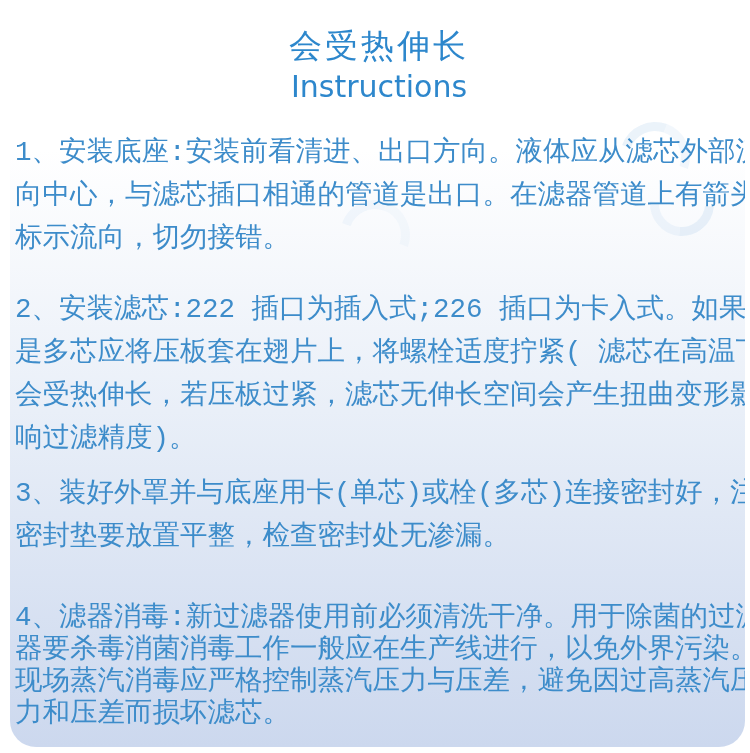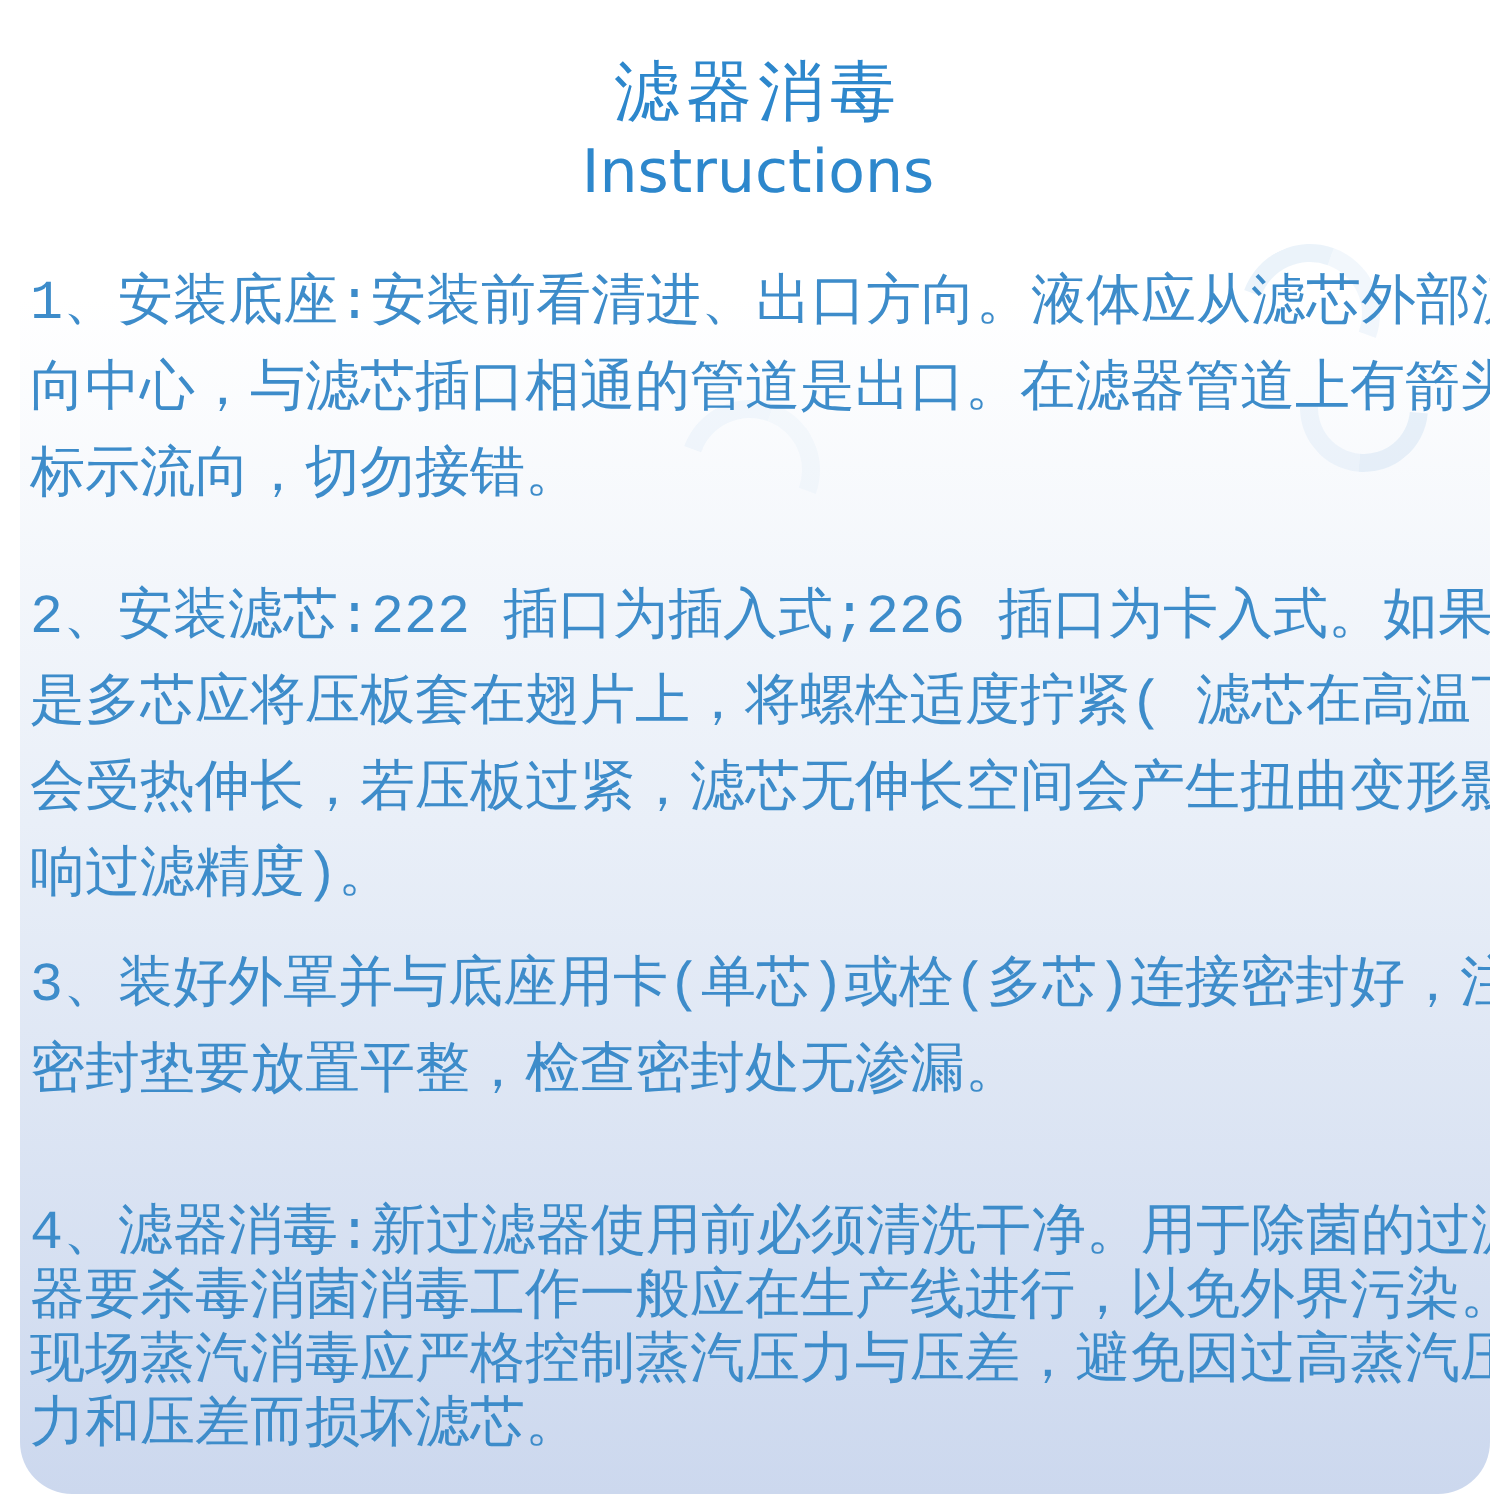--- a/index.html
+++ b/index.html
@@ -66,21 +66,21 @@
 </style>
 </head>
 <body>
 
 <div class="sheet">
   <span class="watermark wm1"></span>
   <span class="watermark wm2"></span>
   <span class="watermark wm3"></span>
 
   <div class="content">
-    <h1 class="title-zh">滤器消毒</h1>
+    <h1 class="title-zh">会受热伸长</h1>
     <div class="title-en">Instructions</div>
 
     <p class="instruction p1">1、安装底座:安装前看清进、出口方向。液体应从滤芯外部流
 向中心，与滤芯插口相通的管道是出口。在滤器管道上有箭头
 标示流向，切勿接错。</p>
 
     <p class="instruction p2">2、安装滤芯:222 插口为插入式;226 插口为卡入式。如果
 是多芯应将压板套在翅片上，将螺栓适度拧紧( 滤芯在高温下
 会受热伸长，若压板过紧，滤芯无伸长空间会产生扭曲变形影
 响过滤精度)。</p>

